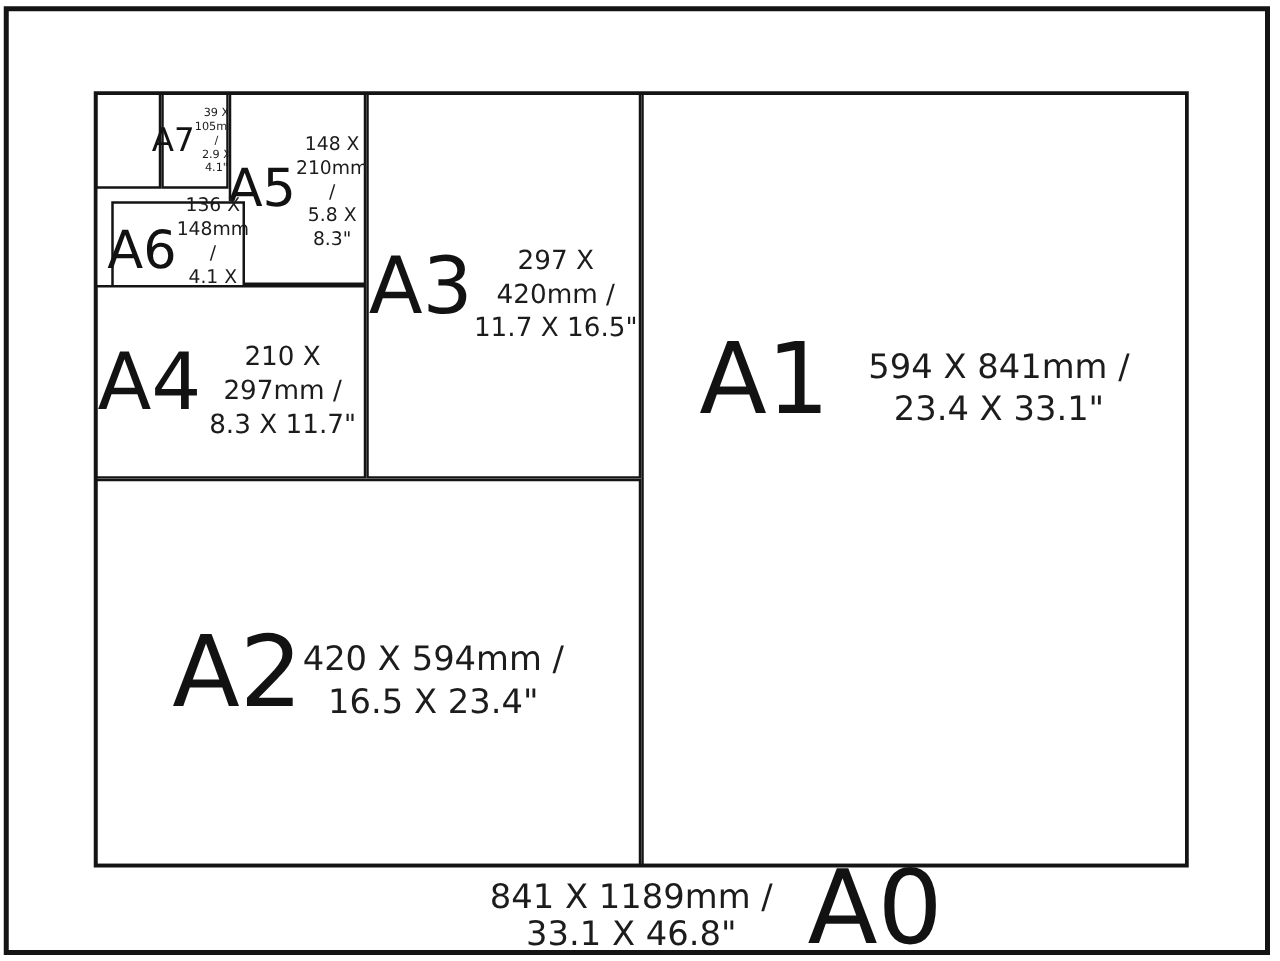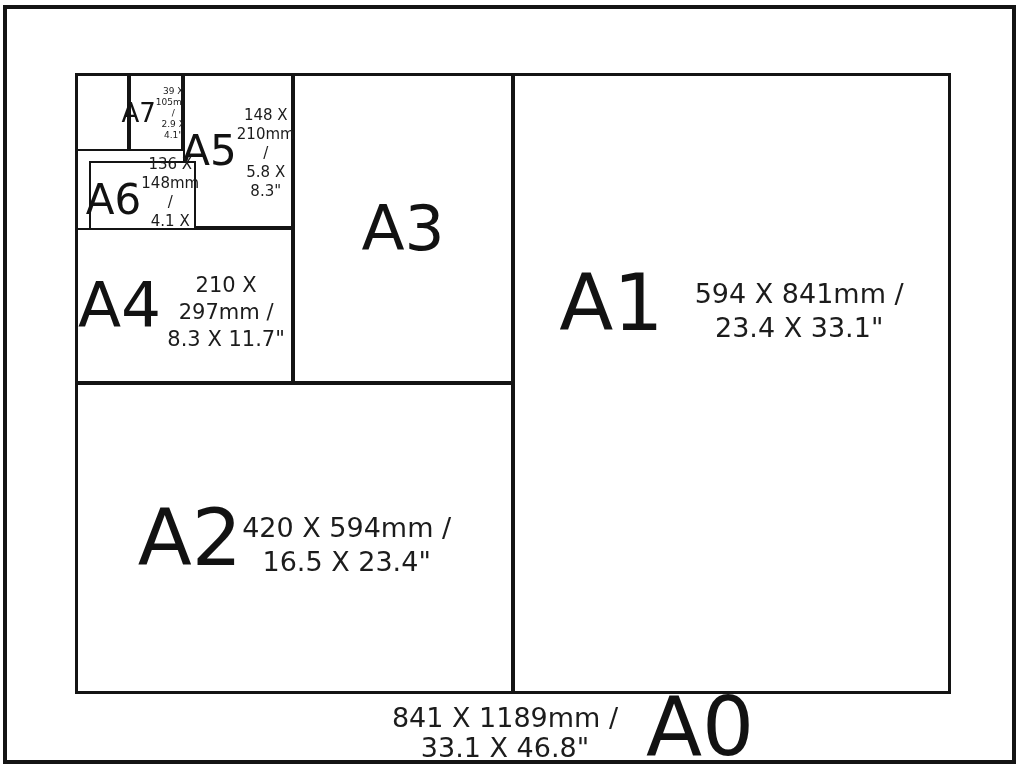--- a/index.html
+++ b/index.html
@@ -123,20 +123,24 @@
   <div class="cell cell-a4">
     <div class="size-label">A4</div>
     <div class="size-dims">
       <span>210 X 297mm /</span><br>
       <span>8.3 X 11.7"</span>
     </div>
   </div>
 
   <div class="cell cell-a3">
     <div class="size-label">A3</div>
+    <div class="size-dims">
+      <span>297 X 420mm /</span><br>
+      <span>11.7 X 16.5"</span>
+    </div>
   </div>
 
   <div class="cell cell-a2">
     <div class="size-label">A2</div>
     <div class="size-dims">
       <span>420 X 594mm /</span><br>
       <span>16.5 X 23.4"</span>
     </div>
   </div>
 

